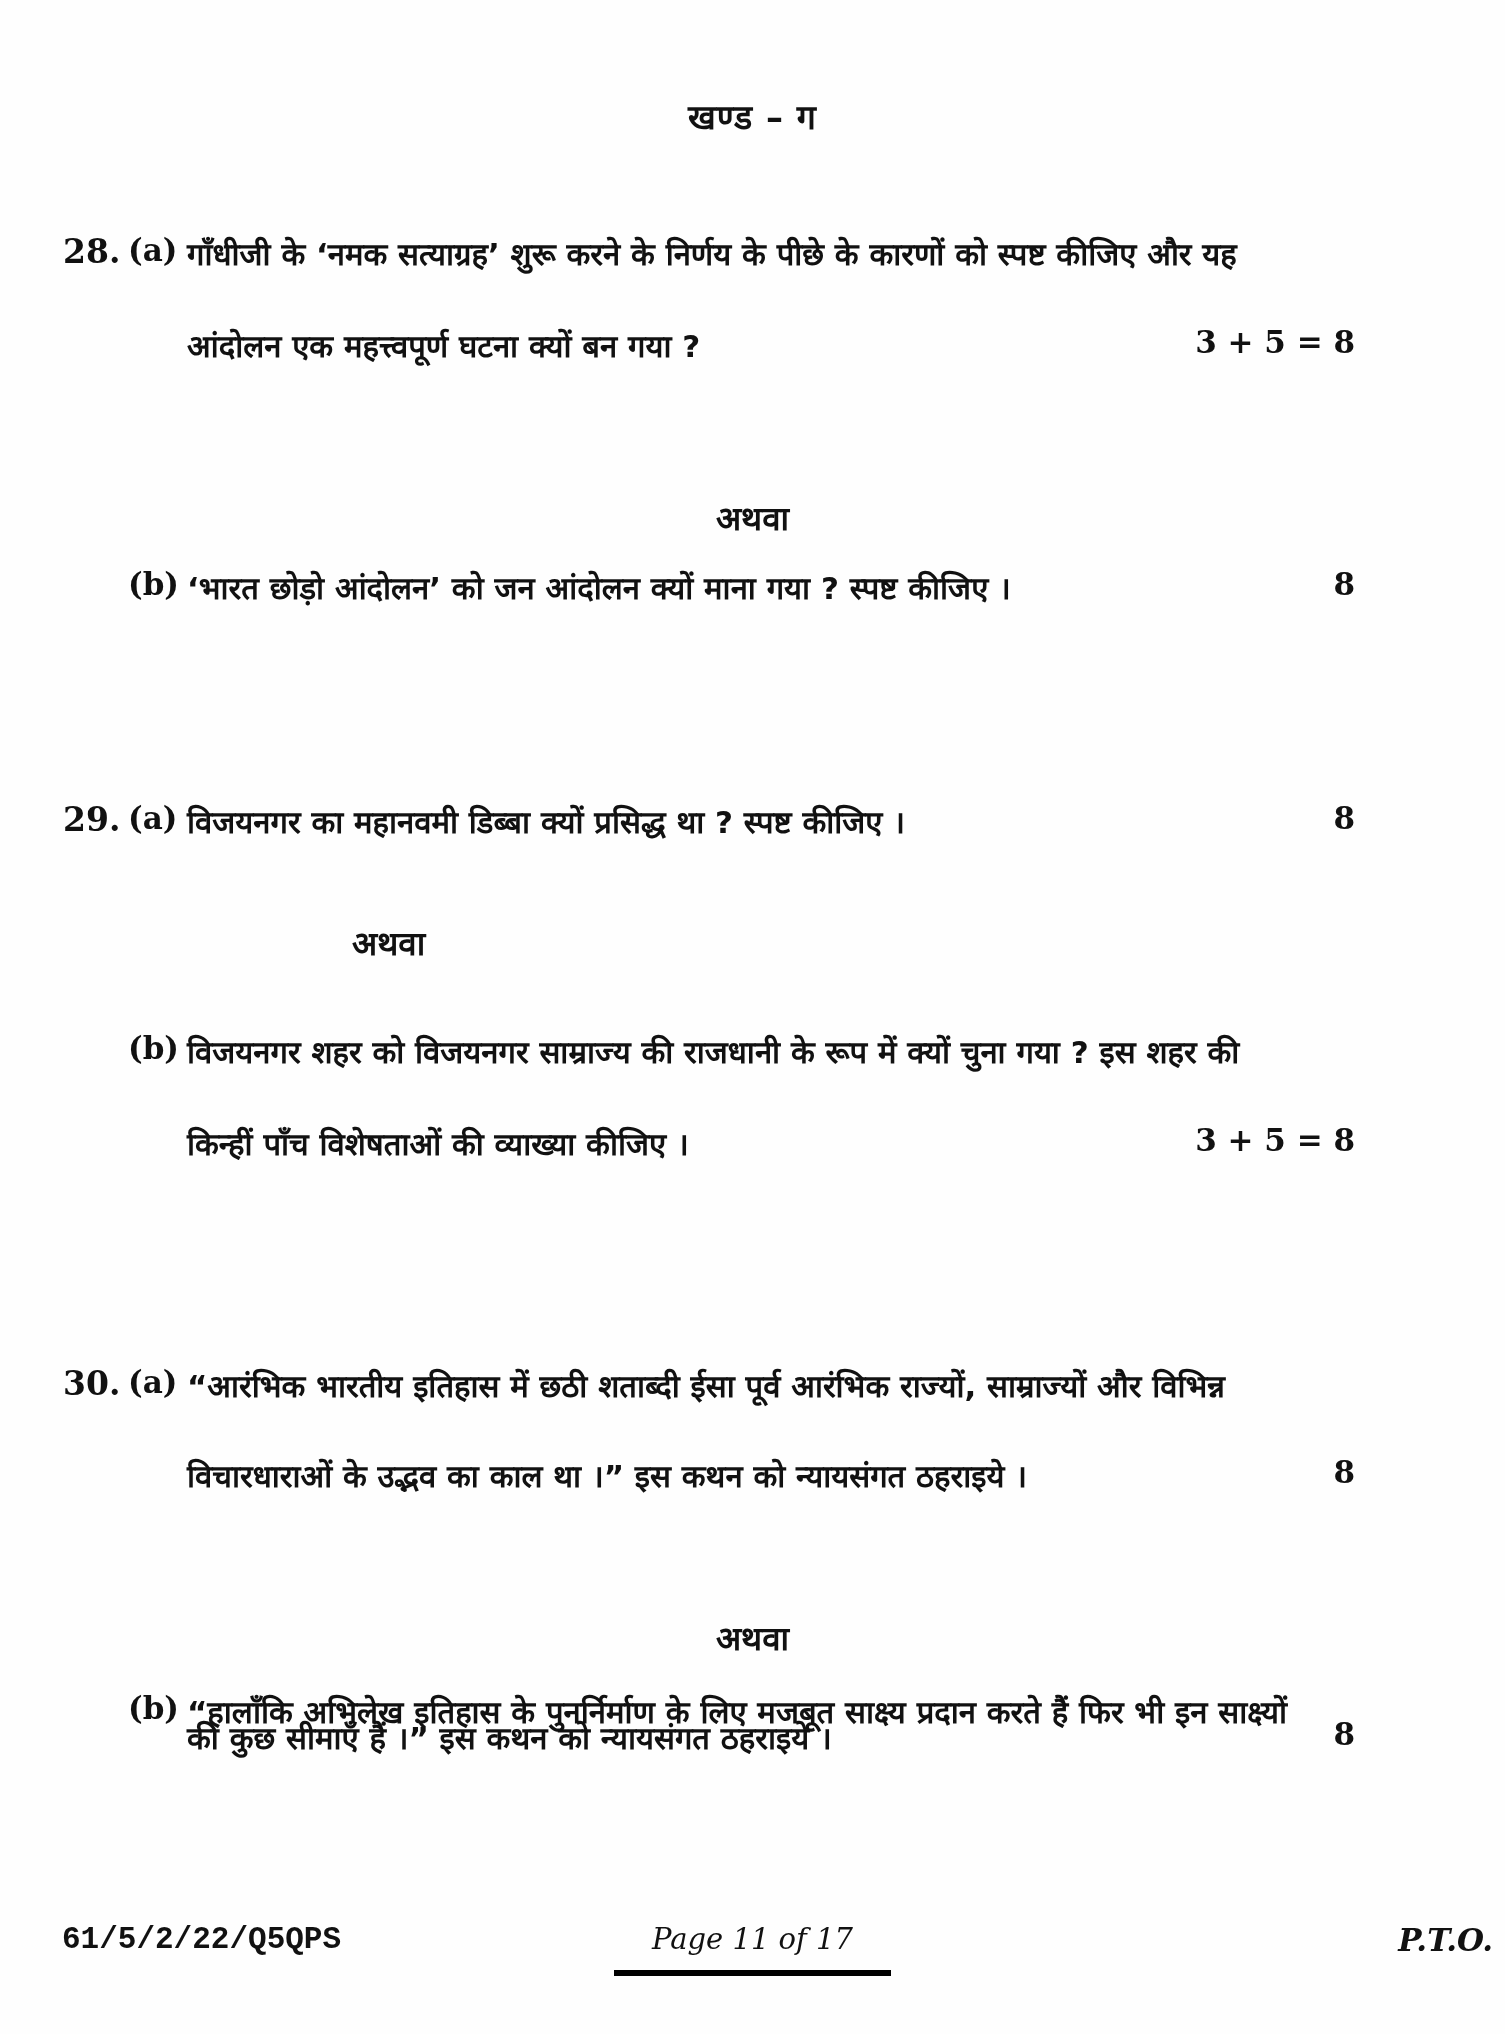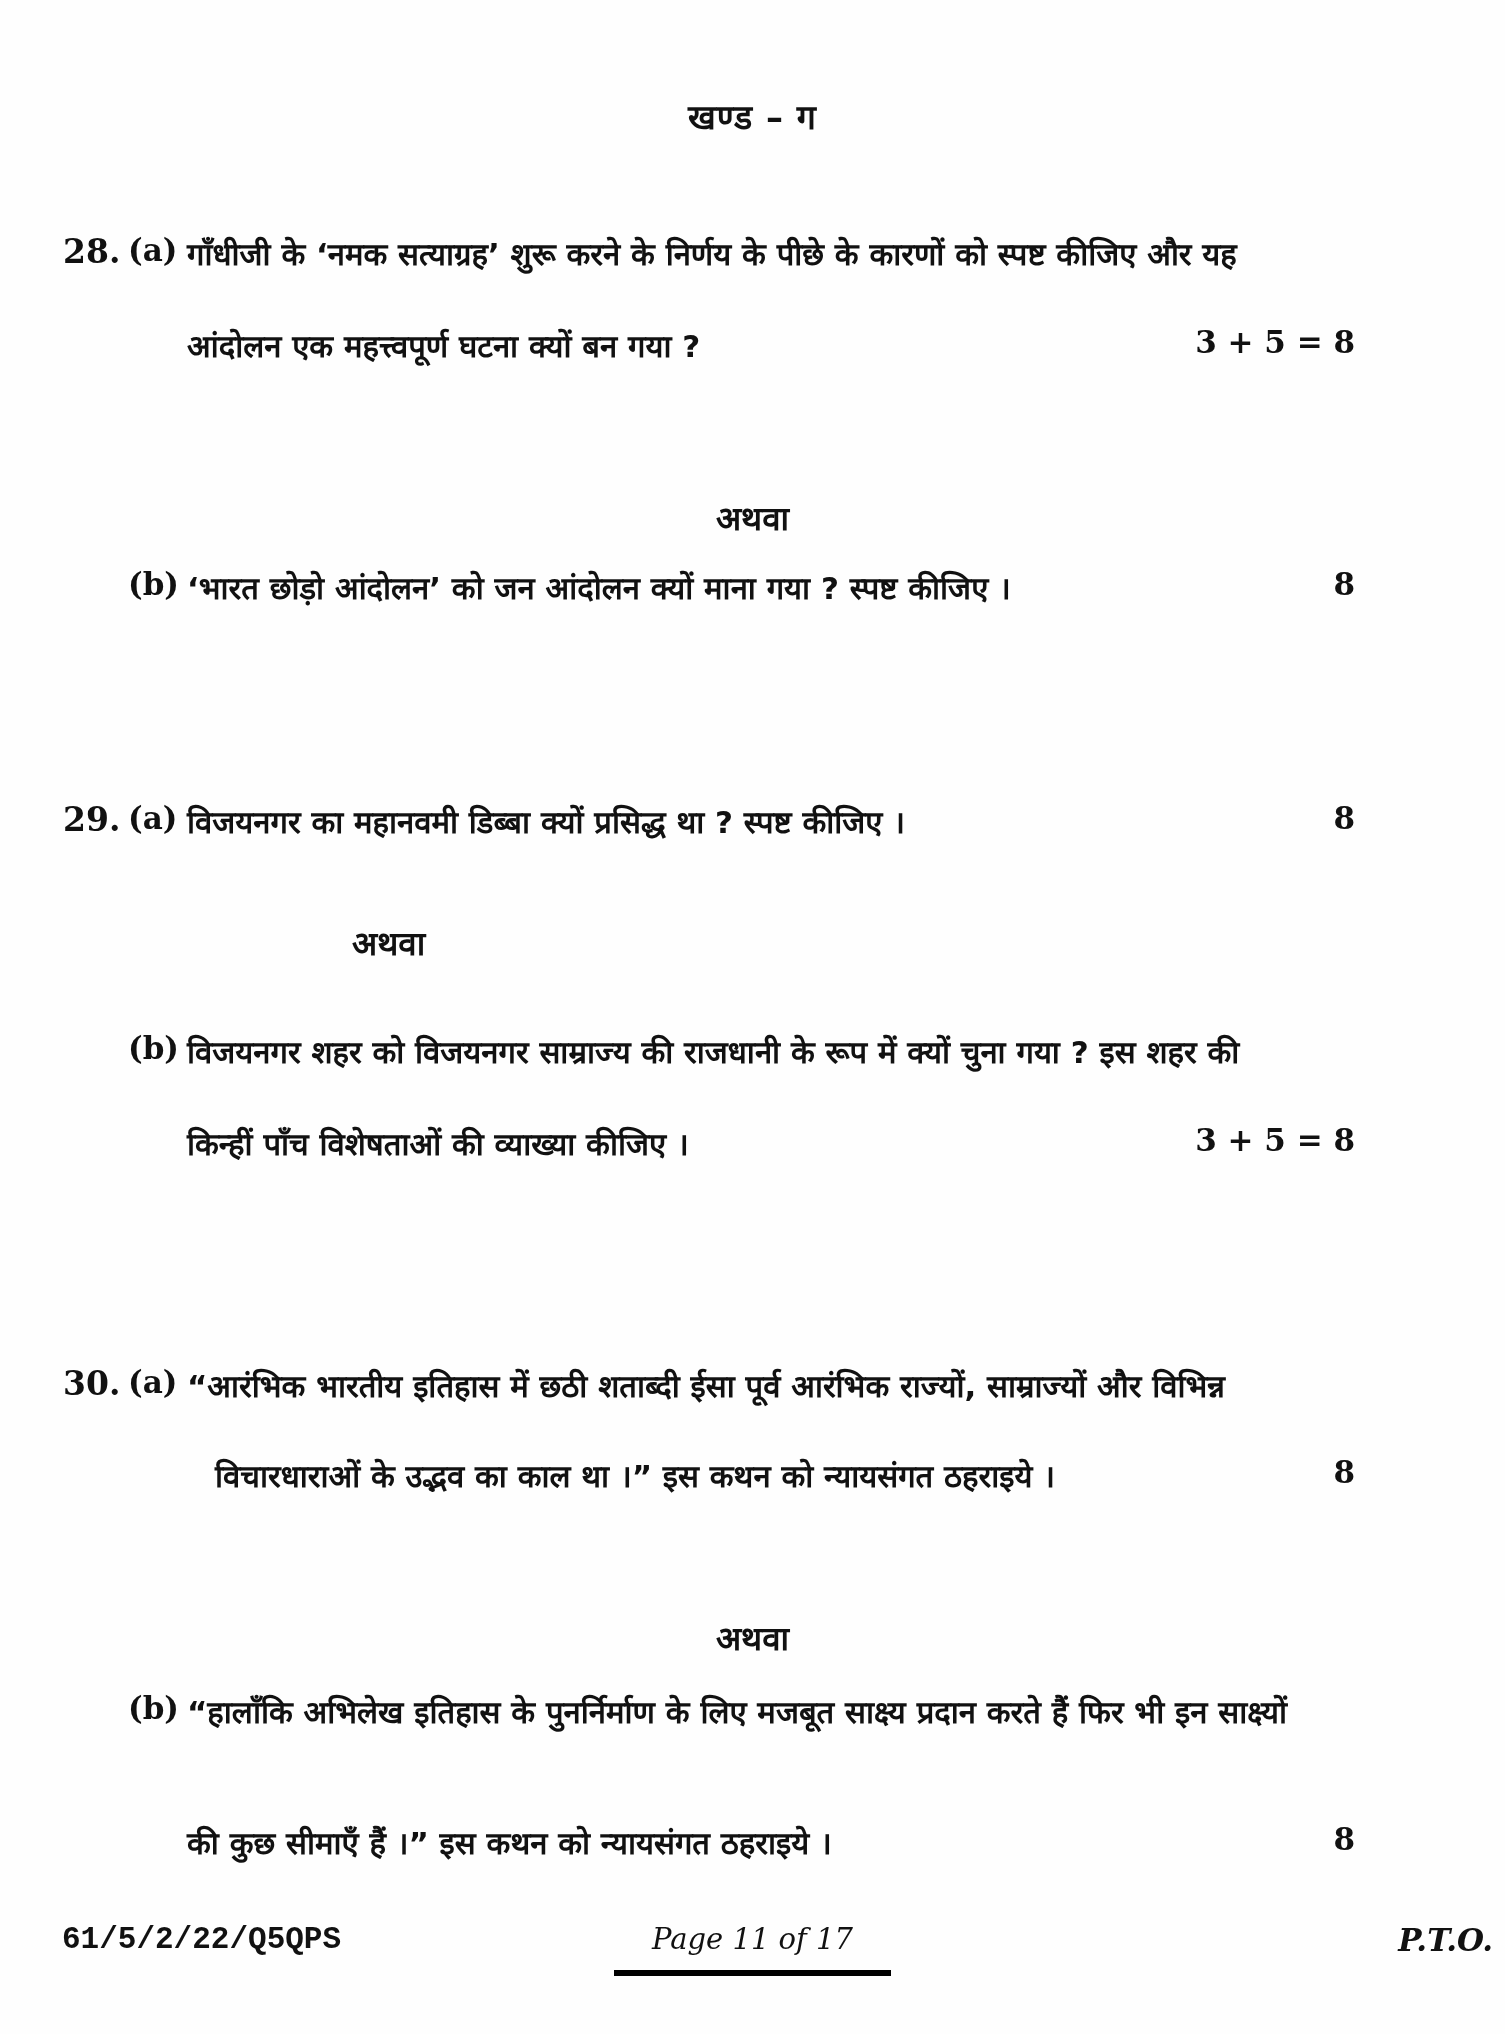--- a/index.html
+++ b/index.html
@@ -141,34 +141,34 @@
   <div class="row" style="top:1122px;">
     <span class="qtext">किन्हीं पाँच विशेषताओं की व्याख्या कीजिए ।</span>
     <span class="marks">3 + 5 = 8</span>
   </div>
 
   <div class="row" style="top:1364px;">
     <span class="qnum">30.</span>
     <span class="qpart">(a)</span>
     <span class="qtext">“आरंभिक भारतीय इतिहास में छठी शताब्दी ईसा पूर्व आरंभिक राज्यों, साम्राज्यों और विभिन्न</span>
   </div>
-  <div class="row" style="top:1454px;margin-left:28px;">
+  <div class="row" style="top:1454px;">
     <span class="qtext">विचारधाराओं के उद्भव का काल था ।” इस कथन को न्यायसंगत ठहराइये ।</span>
     <span class="marks">8</span>
   </div>
 
   <div class="row center" style="top:1570px;">
     <span class="or-sep">अथवा</span>
   </div>
 
   <div class="row" style="top:1690px;">
     <span class="qpart">(b)</span>
     <span class="qtext">“हालाँकि अभिलेख इतिहास के पुनर्निर्माण के लिए मजबूत साक्ष्य प्रदान करते हैं फिर भी इन साक्ष्यों</span>
   </div>
-  <div class="row" style="top:1821px;">
+  <div class="row" style="top:1716px;">
     <span class="qtext">की कुछ सीमाएँ हैं ।” इस कथन को न्यायसंगत ठहराइये ।</span>
     <span class="marks">8</span>
   </div>
 
   <div class="row" style="top:1922px; height:80px;">
     <span class="footer-code">61/5/2/22/Q5QPS</span>
     <div class="footer-page-wrap">
       <span class="footer-page">Page 11 of 17</span>
     </div>
     <span class="footer-pto">P.T.O.</span>

